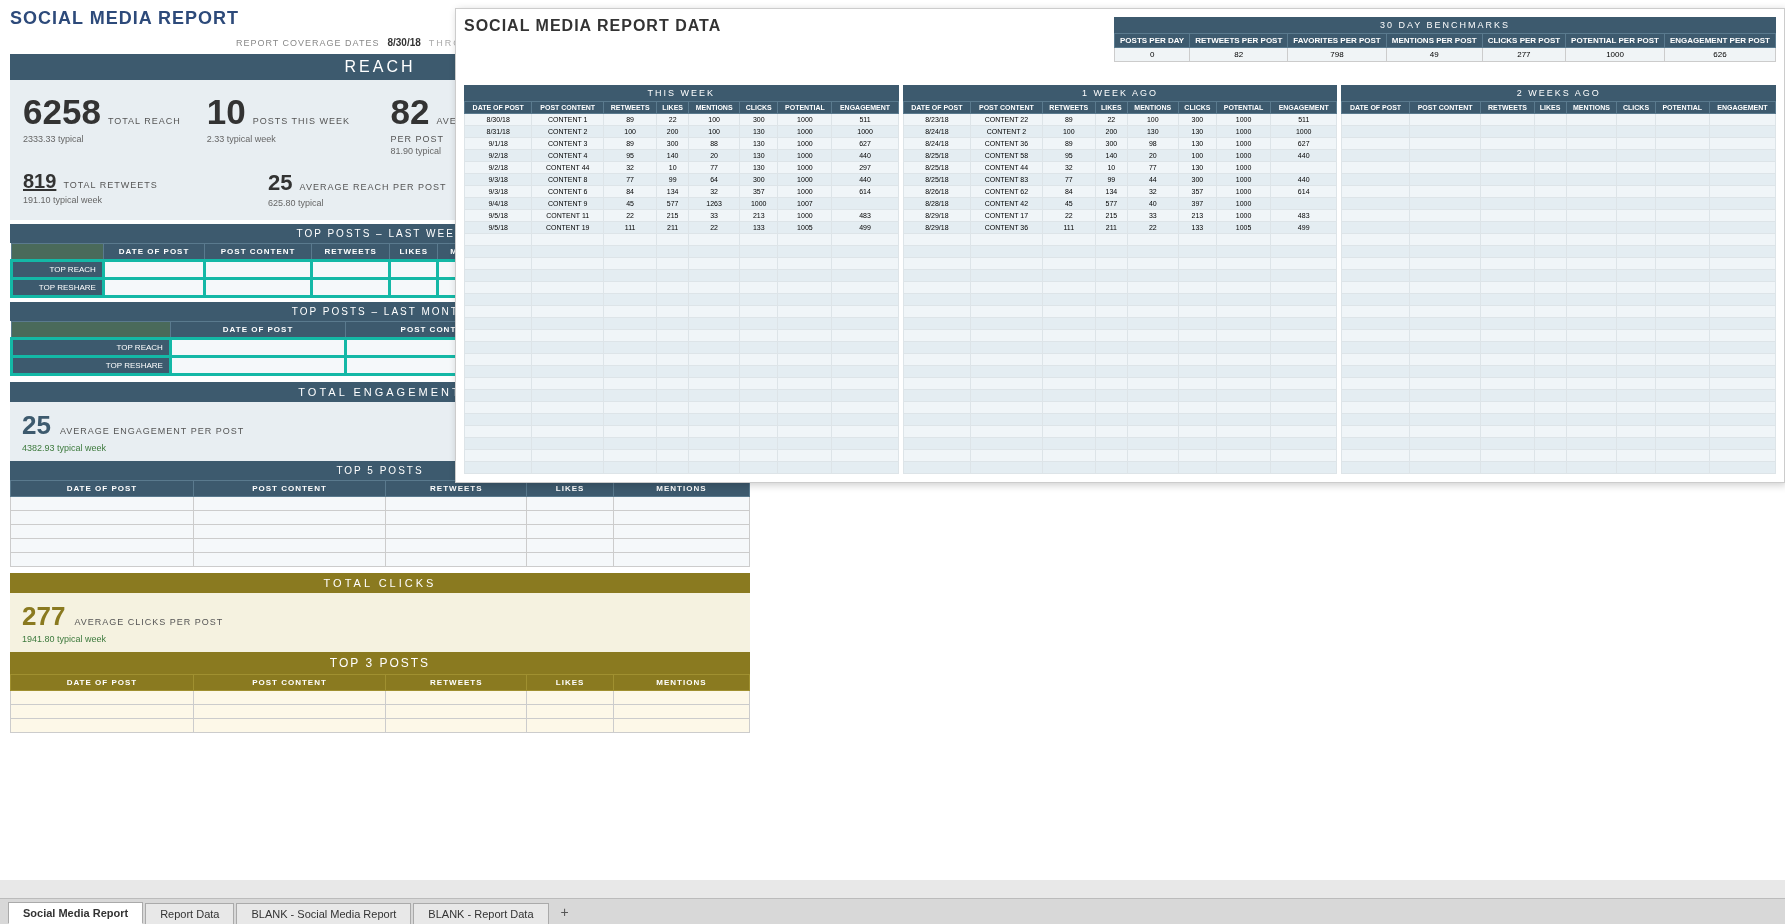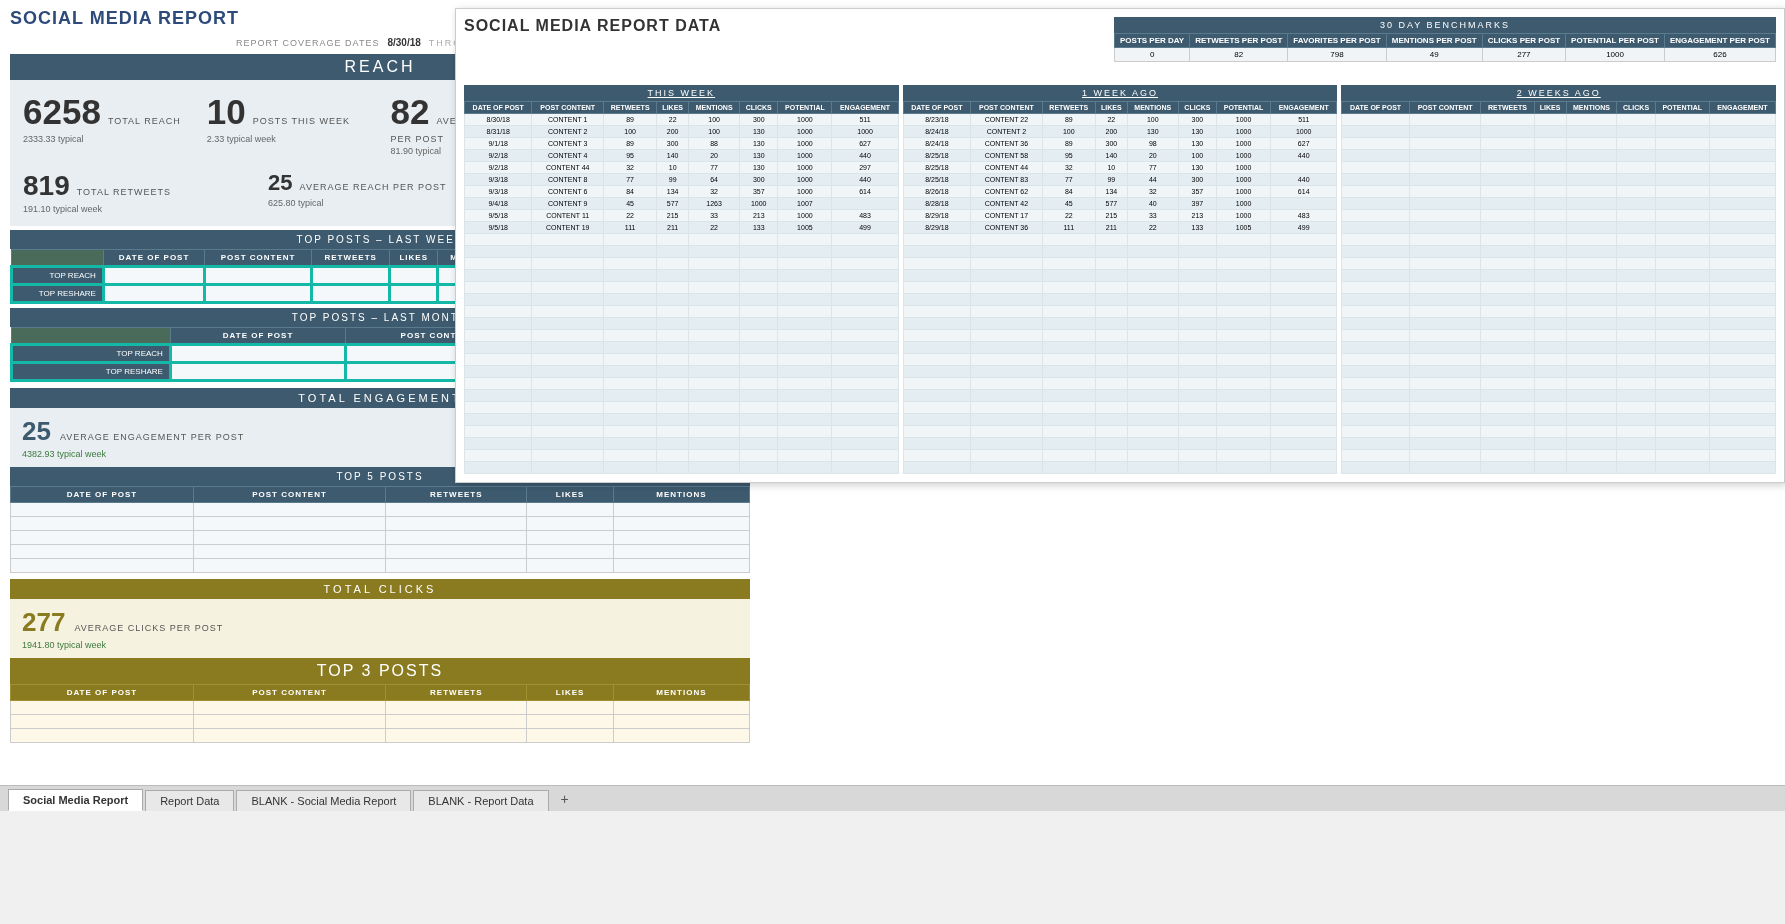--- a/index.html
+++ b/index.html
@@ -1,19 +1,19 @@
 <!DOCTYPE html>
 <html><head>
   <meta charset="utf-8">
   <style>
     * { box-sizing: border-box; margin: 0; padding: 0; }
     body { font-family: Arial, sans-serif; background: #f0f0f0; font-size: 11px; overflow: hidden; }
 
     
-    .app-container { width: 1785px; height: 811px; background: #e8e8e8; position: relative; overflow: hidden; }
+    .app-container { width: 1785px; height: 924px; background: #e8e8e8; position: relative; overflow: hidden; }
 
     
     .sheet-area { position: absolute; top: 0; left: 0; width: 1785px; height: 880px; background: white; overflow: hidden; }
 
     
     .left-panel { position: absolute; top: 0; left: 0; width: 760px; background: white; padding: 8px 10px; }
 
     .report-title { color: #2d4a7a; font-size: 18px; font-weight: bold; letter-spacing: 1px; margin-bottom: 8px; }
 
     .report-dates-row { display: flex; align-items: center; justify-content: center; gap: 8px; margin-bottom: 6px; font-size: 10px; color: #555; }
@@ -51,37 +51,37 @@
     .top5-table td { font-size: 9px; padding: 3px 4px; border: 1px solid #ccc; background: #f5f8fa; height: 14px; }
 
     
     .clicks-section { margin-top: 6px; }
     .clicks-header { background: #8a7a20; color: white; text-align: center; padding: 4px; font-size: 11px; letter-spacing: 3px; text-transform: uppercase; }
     .clicks-body { background: #f5f2e0; padding: 8px 12px; }
     .clicks-number { font-size: 26px; font-weight: bold; color: #8a7a20; display: inline; }
     .clicks-label { font-size: 9px; color: #555; text-transform: uppercase; letter-spacing: 1px; margin-left: 6px; }
     .clicks-typical { font-size: 9px; color: #3d7a3d; margin-top: 2px; }
 
-    .top3-header { background: #8a7a20; color: white; text-align: center; padding: 4px; font-size: 16px; letter-spacing: 2px; }
+    .top3-header { background: #8a7a20; color: white; text-align: center; padding: 4px; font-size: 12px; letter-spacing: 2px; }
     .top3-table { width: 100%; border-collapse: collapse; }
     .top3-table th { background: #8a7a20; color: white; font-size: 8px; padding: 3px 4px; text-align: center; letter-spacing: 1px; border: 1px solid #a09030; }
     .top3-table td { font-size: 9px; padding: 3px 4px; border: 1px solid #ccc; background: #fdf8e8; height: 14px; }
 
     
     .right-panel { position: absolute; top: 8px; left: 455px; width: 1330px; background: white; border: 1px solid #ccc; box-shadow: 2px 2px 8px rgba(0,0,0,0.2); padding: 8px; }
 
     .right-title { font-size: 16px; font-weight: bold; color: #333; margin-bottom: 8px; letter-spacing: 1px; }
 
     
     .benchmarks-container { position: absolute; top: 8px; right: 8px; }
     .benchmarks-header { background: #3d5a6e; color: white; text-align: center; padding: 3px 8px; font-size: 9px; letter-spacing: 2px; }
     .benchmarks-table { border-collapse: collapse; font-size: 8px; }
     .benchmarks-table th { background: #3d5a6e; color: white; padding: 2px 5px; text-align: center; border: 1px solid #5a7a8e; white-space: nowrap; }
     .benchmarks-table td { padding: 2px 5px; border: 1px solid #ccc; background: #f0f4f6; text-align: center; }
-    .data-table-section-header { background: #3d5a6e; color: white; text-align: center; padding: 3px; font-size: 9px; letter-spacing: 2px; text-decoration: underline; }
+    .data-table-section-header { background: #3d5a6e; color: white; text-align: center; padding: 3px; font-size: 9px; letter-spacing: 2px; }
     .data-table { width: 100%; border-collapse: collapse; }
     .data-table th { background: #3d5a6e; color: white; font-size: 7px; padding: 2px 3px; text-align: center; border: 1px solid #5a7a8e; white-space: nowrap; }
     .data-table td { font-size: 7px; padding: 1px 3px; border: 1px solid #dde4e8; text-align: center; height: 12px; }
     .data-table tr:nth-child(odd) td { background: #f0f5f8; }
     .data-table tr:nth-child(even) td { background: #e4edf2; }
     .data-table .empty-row td { background: #dce8f0; }
 
     
     .tab-bar { position: absolute; bottom: 0; left: 0; width: 1785px; height: 26px; background: #d8d8d8; display: flex; align-items: flex-end; padding-left: 8px; border-top: 1px solid #bbb; }
     .tab { padding: 4px 14px; font-size: 11px; cursor: pointer; border: 1px solid #aaa; border-bottom: none; margin-right: 2px; background: #e8e8e8; color: #333; }
@@ -122,21 +122,21 @@
           <div class="reach-typical">81.90 typical</div>
         </div>
         <div class="reach-item">
           <span class="reach-number">1975</span>
           <span class="reach-label">LIKES</span>
           <div class="reach-typical">460.83 typical</div>
         </div>
       </div>
       <div class="reach-row2">
         <div class="reach-item">
-          <span class="reach-number" style="font-size:28px;">819</span>
+          <span class="reach-number" style="font-size:20px;text-decoration:underline;">819</span>
           <span class="reach-label">TOTAL RETWEETS</span>
           <div class="reach-typical">191.10 typical week</div>
         </div>
         <div class="reach-item">
           <span class="reach-number" style="font-size:22px;">25</span>
           <span class="reach-label">AVERAGE REACH PER POST</span>
           <div class="reach-typical">625.80 typical</div>
         </div>
         <div class="reach-item">
           <span class="reach-number" style="font-size:22px;">690</span>

